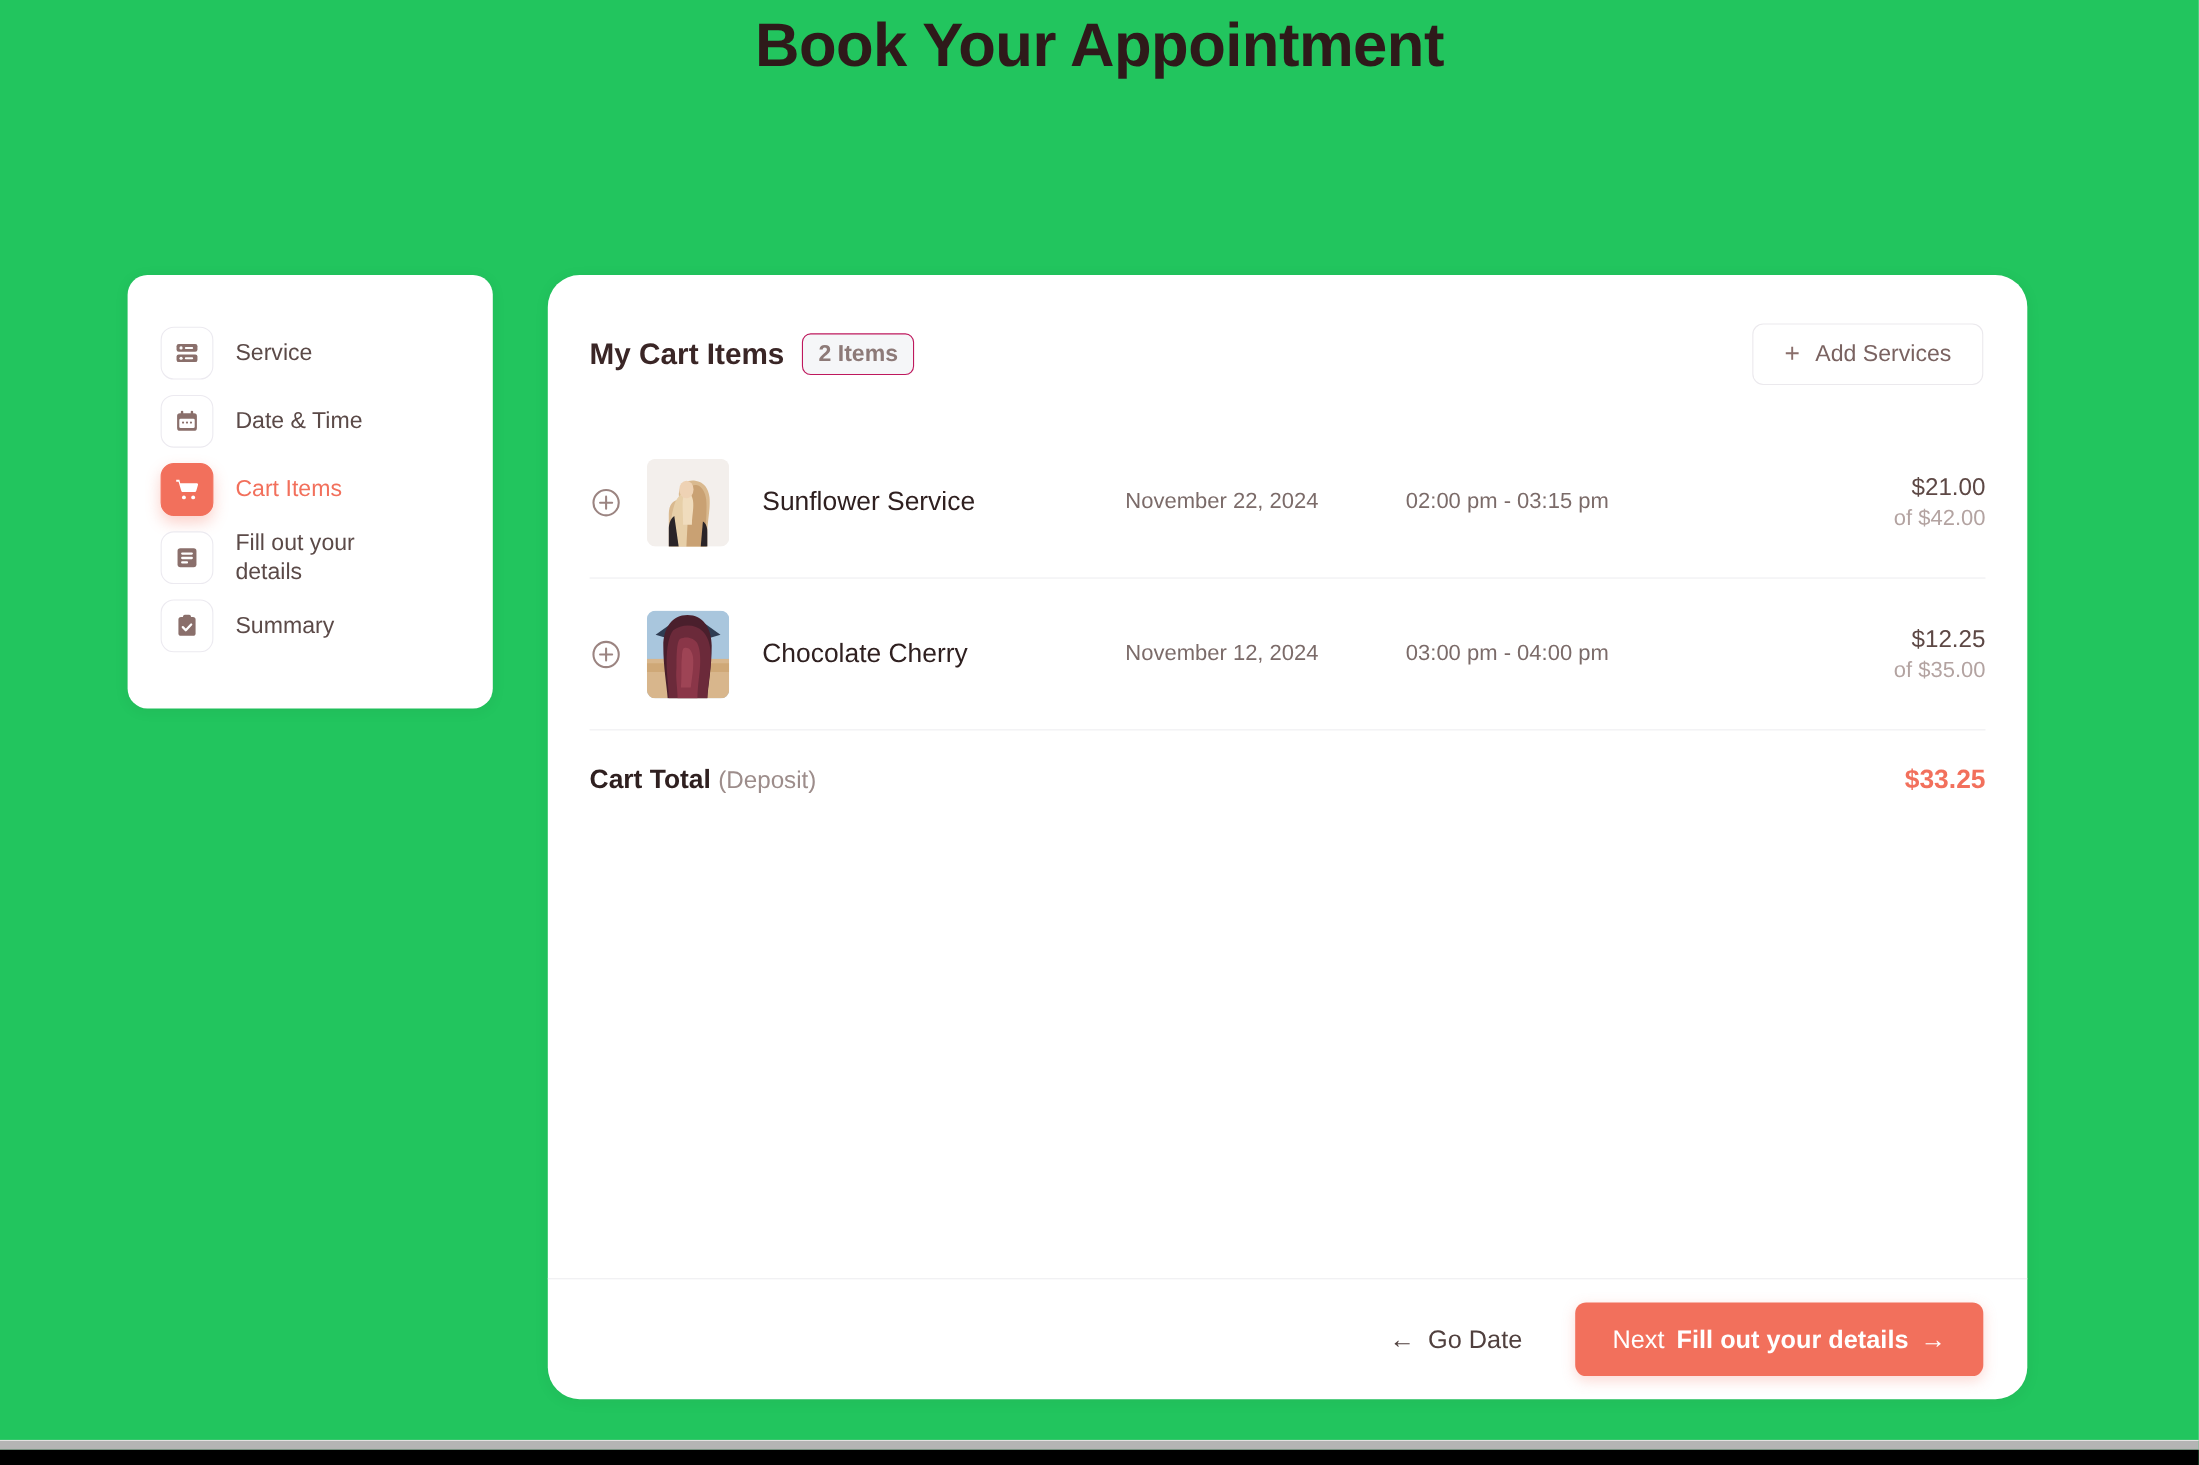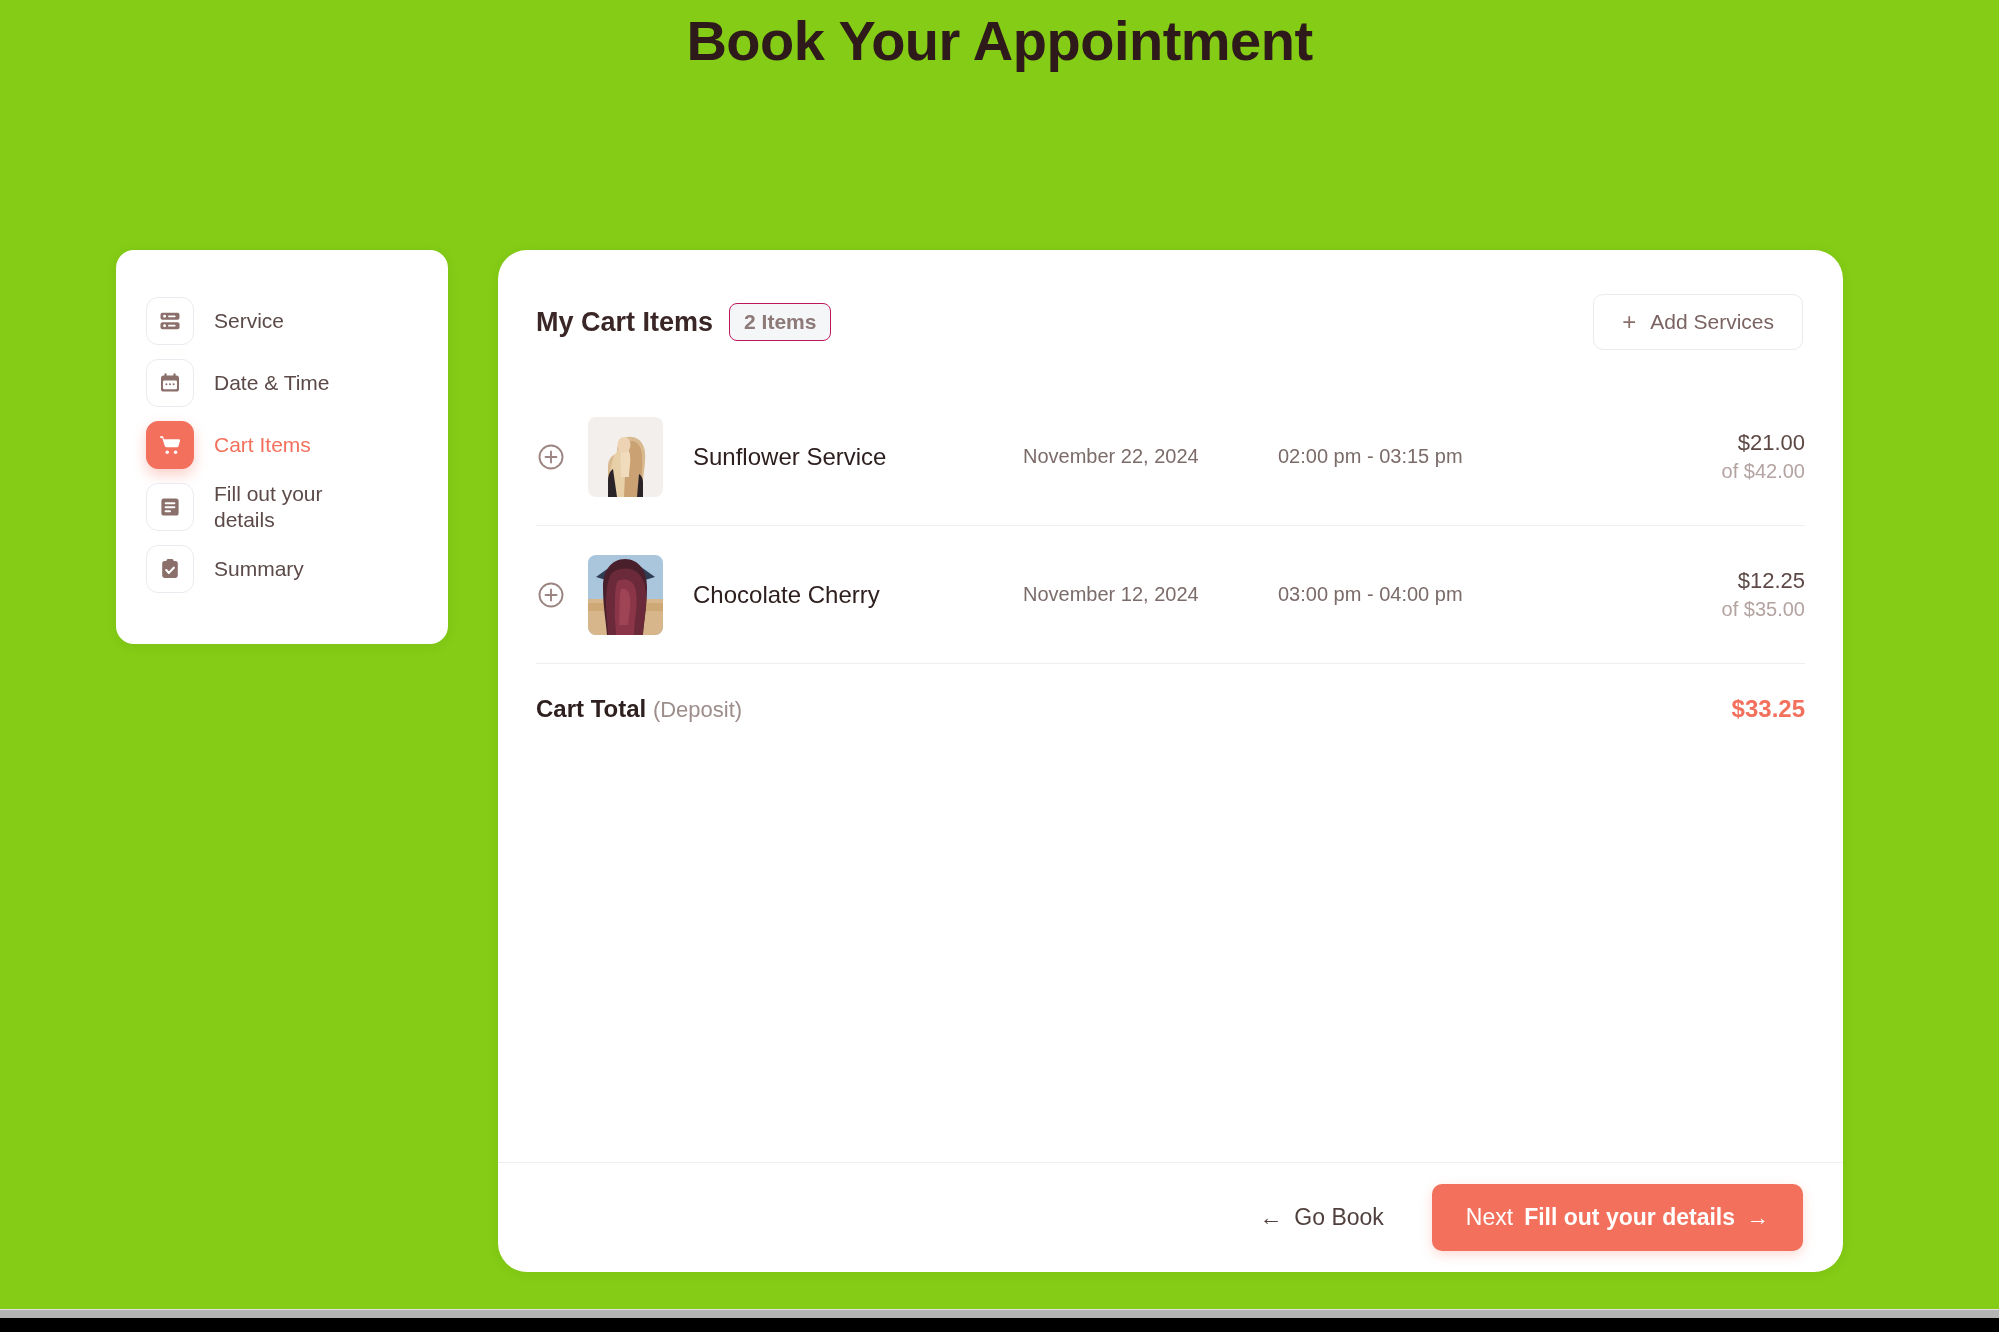--- a/index.html
+++ b/index.html
@@ -9,21 +9,21 @@
     height: 1332px;
     background: #ffffff;
     font-family: "Liberation Sans", sans-serif;
     overflow: hidden;
   }
 
   #page {
     position: relative;
     width: 1999px;
     height: 1332px;
-    background: #84cc16;
+    background: #22c55e;
     overflow: hidden;
   }
 
   
   .page-header {
     padding-top: 6px;
     text-align: center;
   }
   .page-title {
     font-size: 56px;
@@ -446,21 +446,21 @@
         <span class="cart-total-label">
           <span>Cart Total</span>
           <span class="deposit">(Deposit)</span>
         </span>
         <span class="cart-total-value">$33.25</span>
       </div>
 
       <div class="card-footer">
         <button class="go-back-btn">
           <span class="arrow">←</span>
-          <span>Go Book</span>
+          <span>Go Date</span>
         </button>
         <button class="next-btn">
           <span class="next-word">Next</span>
           <span class="next-strong">Fill out your details</span>
           <span class="arrow">→</span>
         </button>
       </div>
 
     </section>
   </div>

